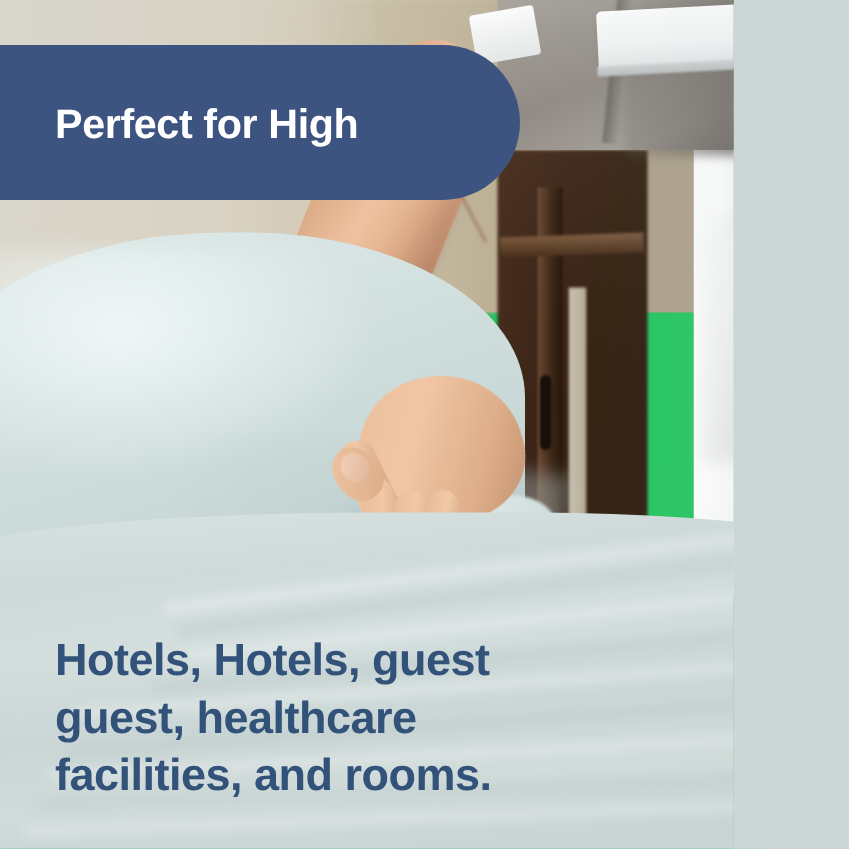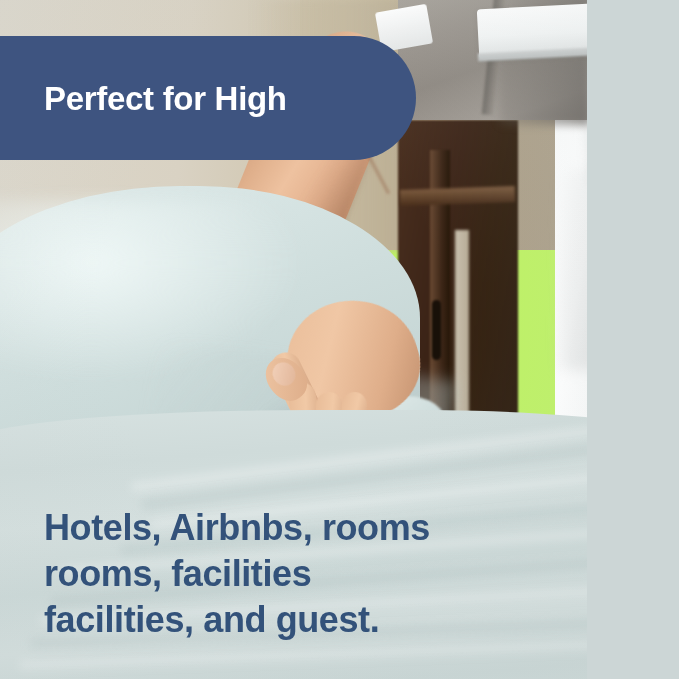--- a/index.html
+++ b/index.html
@@ -8,21 +8,21 @@
     overflow:hidden;
     font-family:"Liberation Sans", sans-serif;
     background:#ccd6d6;
   }
 
   #canvas {
     position:relative;
     width:587px;
     height:679px;
     overflow:hidden;
-    background:#bef264;
+    background:#22c55e;
     padding-left:37px;
   }
 
   
   .scene { position:absolute; inset:0; overflow:hidden; }
 
   
   .wall {
     position:absolute; left:0; top:0; width:679px; height:250px;
     background:
@@ -364,18 +364,18 @@
     <div class="sheet-fold sf5"></div>
 
     <div class="dof"></div>
   </div>
 
   <div class="banner">
     <div class="banner-line">Perfect for High</div>
   </div>
 
   <div class="caption">
-    <div class="caption-line">Hotels, Airbnbs, rooms</div>
-    <div class="caption-line">rooms, facilities</div>
-    <div class="caption-line">facilities, and guest.</div>
+    <div class="caption-line">Hotels, Hotels, guest</div>
+    <div class="caption-line">guest, healthcare</div>
+    <div class="caption-line">facilities, and rooms.</div>
   </div>
 
 </div>
 
 </body></html>

